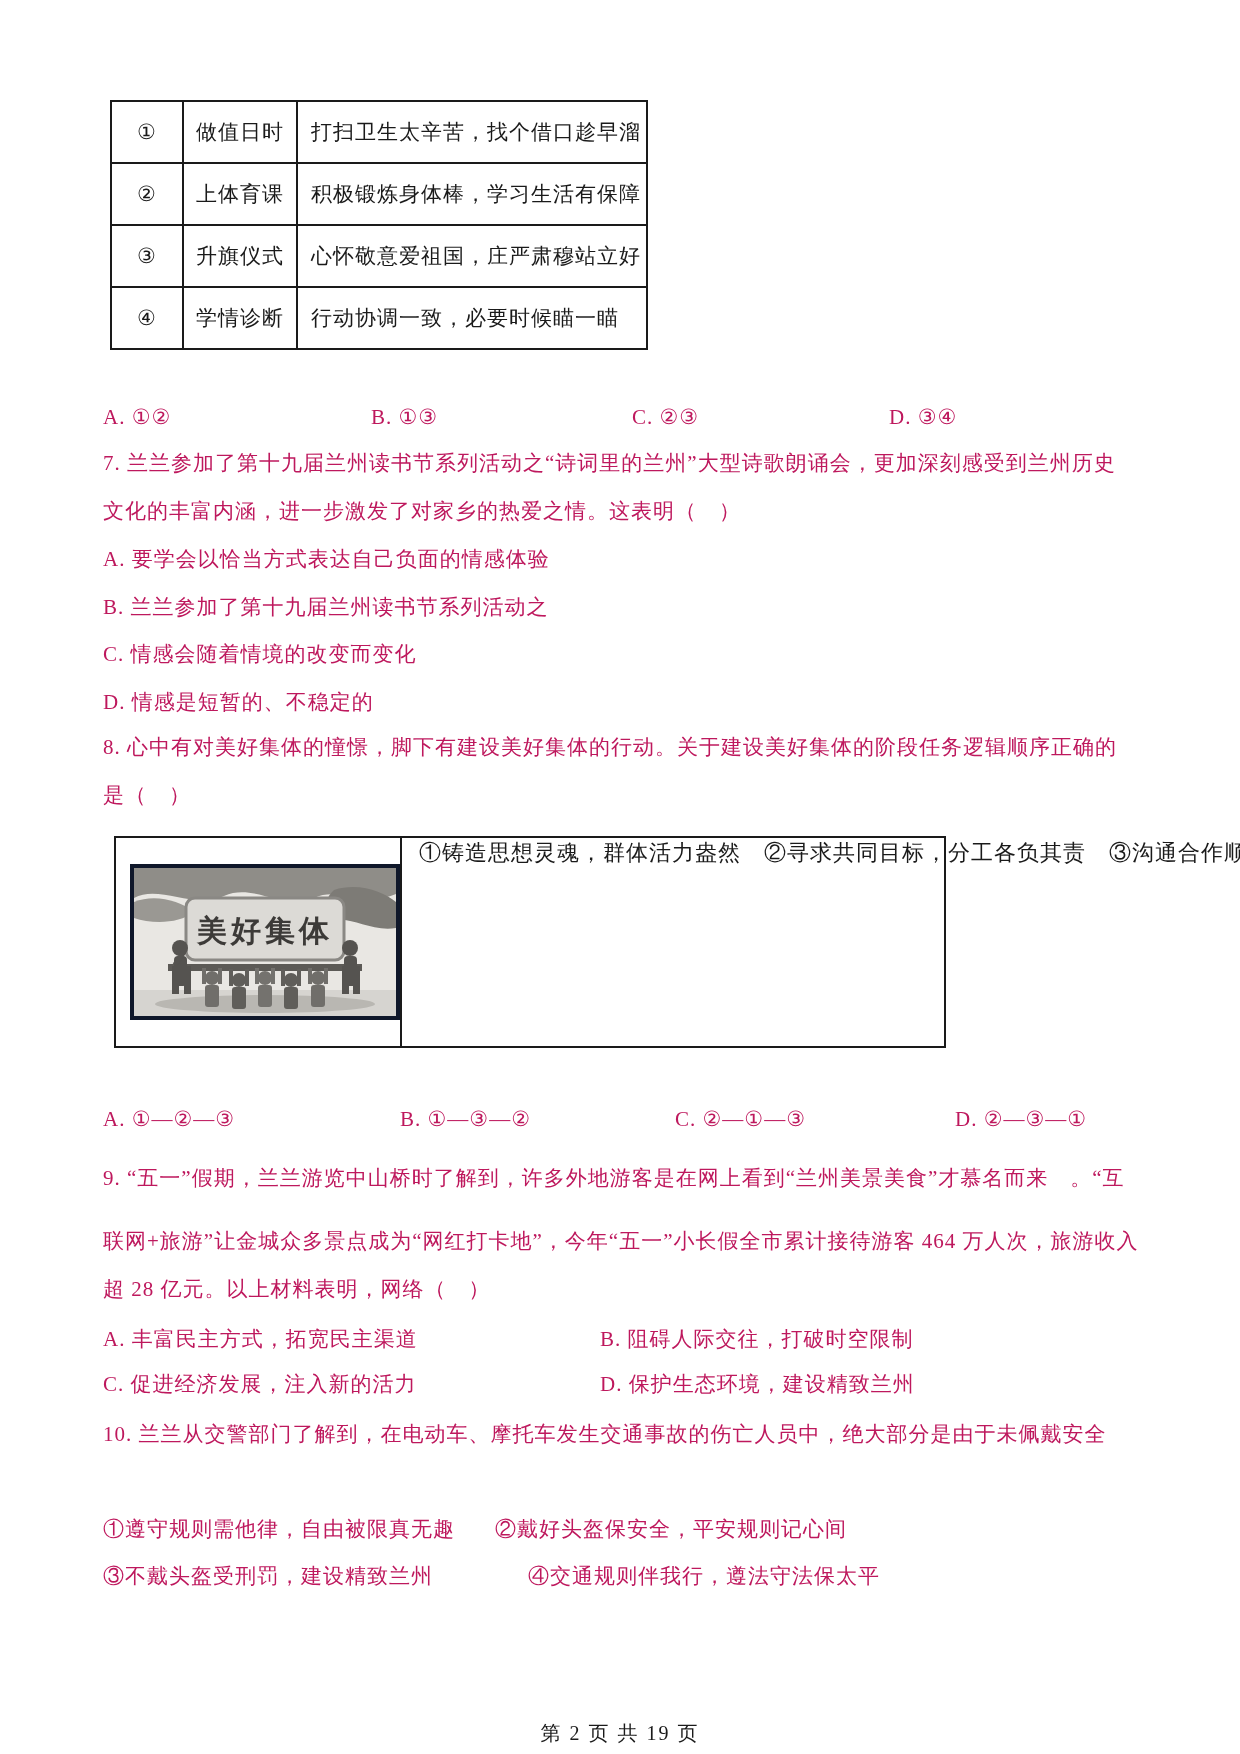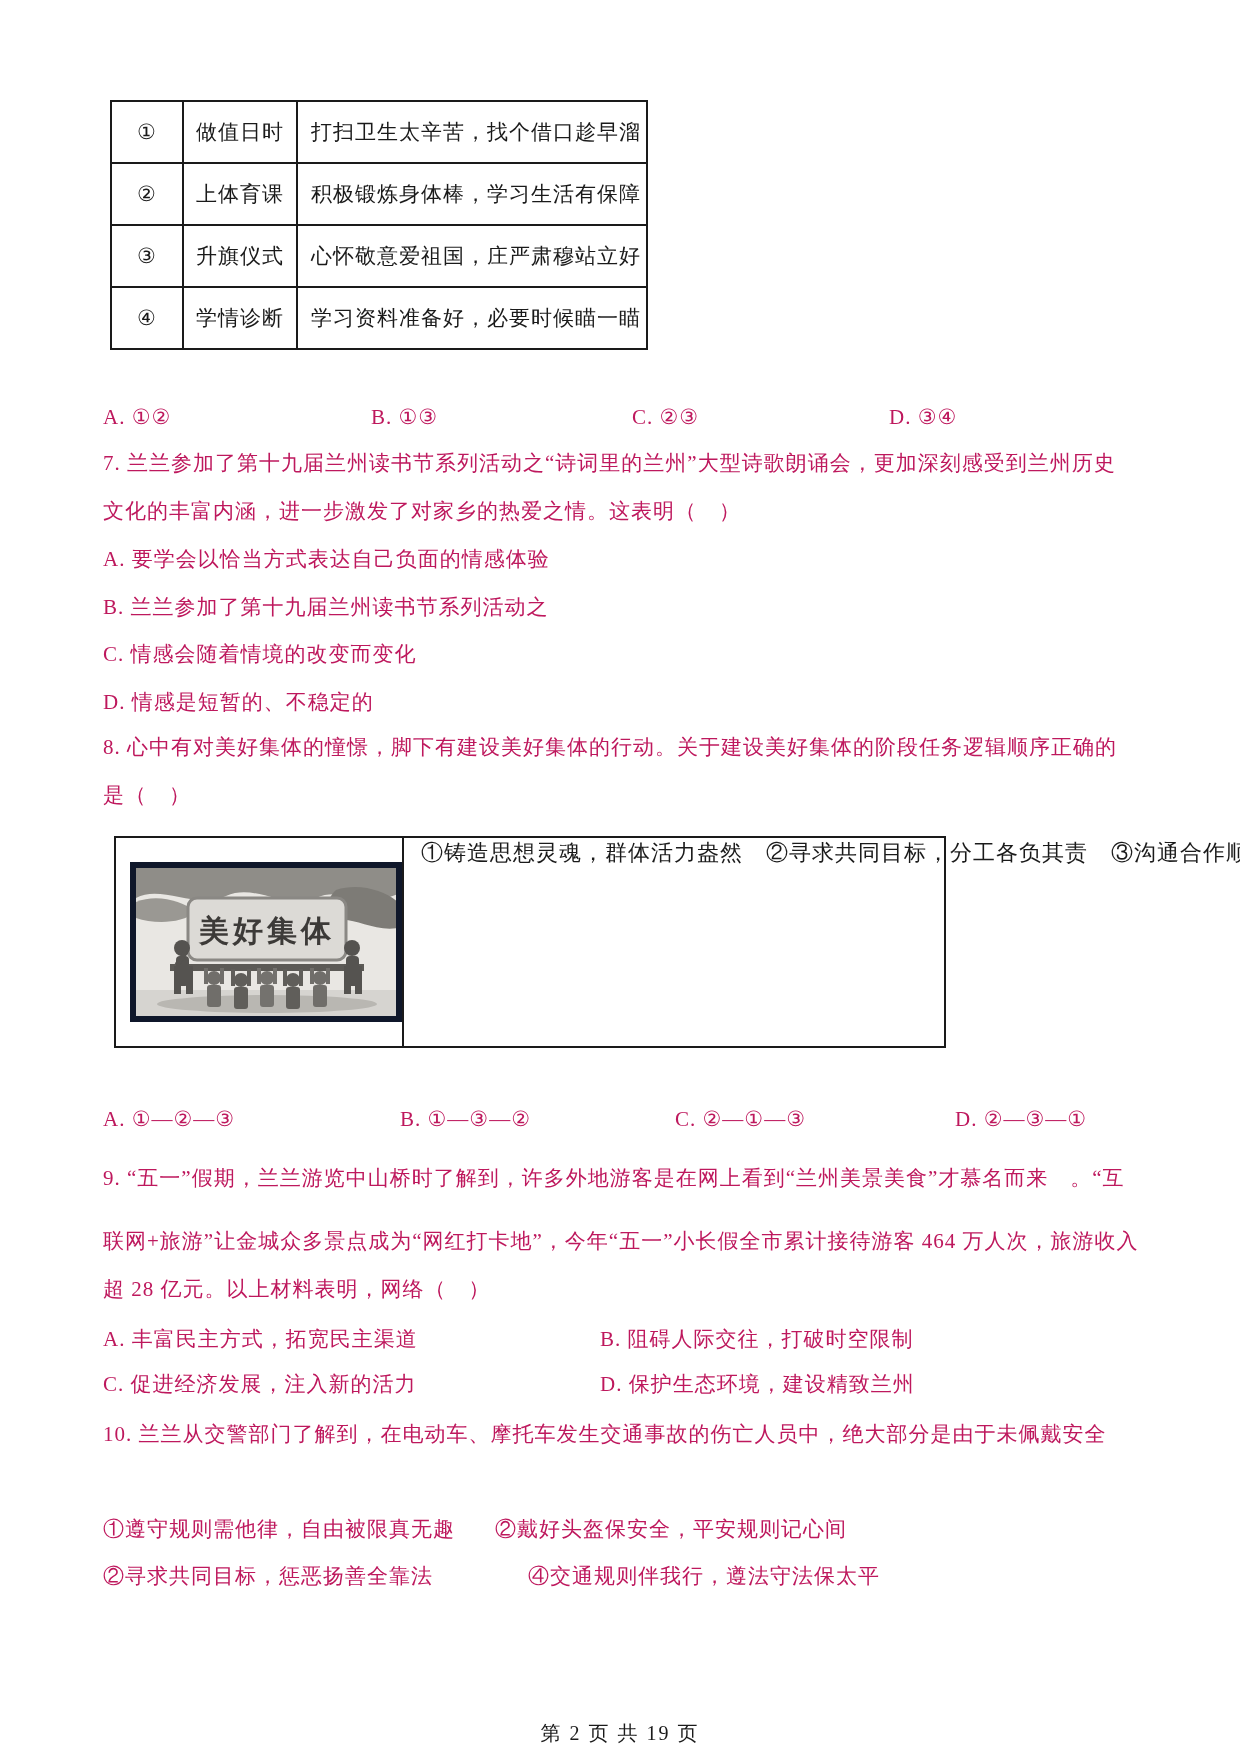--- a/index.html
+++ b/index.html
@@ -51,21 +51,21 @@
   }
   .t2-left{
     width:288px;
     border-right:2px solid #1a1a1a;
     display:flex; align-items:center; justify-content:flex-start;
     box-sizing:border-box;
     padding-left:14px;
   }
   .photo{
     width:262px; height:148px;
-    border:6px solid #0f172a;
+    border:4px solid #0f172a;
     background:#efeeec;
     overflow:hidden;
   }
   .t2-right{
     flex:1;
     display:flex; flex-direction:row; justify-content:flex-start;
     gap:23px;
     padding-left:17px;
     box-sizing:border-box;
   }
@@ -106,21 +106,21 @@
         <td class="desc">积极锻炼身体棒，学习生活有保障</td>
       </tr>
       <tr>
         <td>③</td>
         <td>升旗仪式</td>
         <td class="desc">心怀敬意爱祖国，庄严肃穆站立好</td>
       </tr>
       <tr>
         <td>④</td>
         <td>学情诊断</td>
-        <td class="desc">学习资料准备好，必要时候瞄一瞄</td>
+        <td class="desc">行动协调一致，必要时候瞄一瞄</td>
       </tr>
     </tbody>
   </table>
 
   <span class="line" style="left:103px; top:404px;">A. ①②</span>
   <span class="line" style="left:371px; top:404px;">B. ①③</span>
   <span class="line" style="left:632px; top:404px;">C. ②③</span>
   <span class="line" style="left:889px; top:404px;">D. ③④</span>
 
   <span class="line" style="left:103px; top:450px;">7. 兰兰参加了第十九届兰州读书节系列活动之“诗词里的兰州”大型诗歌朗诵会，更加深刻感受到兰州历史</span>
@@ -214,18 +214,18 @@
   <span class="line" style="left:103px; top:1228px;">联网+旅游”让金城众多景点成为“网红打卡地”，今年“五一”小长假全市累计接待游客 464 万人次，旅游收入</span>
   <span class="line" style="left:103px; top:1276px;">超 28 亿元。以上材料表明，网络（　）</span>
   <span class="line" style="left:103px; top:1326px;">A. 丰富民主方式，拓宽民主渠道</span>
   <span class="line" style="left:600px; top:1326px;">B. 阻碍人际交往，打破时空限制</span>
   <span class="line" style="left:103px; top:1371px;">C. 促进经济发展，注入新的活力</span>
   <span class="line" style="left:600px; top:1371px;">D. 保护生态环境，建设精致兰州</span>
 
   <span class="line" style="left:103px; top:1421px;">10. 兰兰从交警部门了解到，在电动车、摩托车发生交通事故的伤亡人员中，绝大部分是由于未佩戴安全</span>
   <span class="line" style="left:103px; top:1516px;">①遵守规则需他律，自由被限真无趣</span>
   <span class="line" style="left:495px; top:1516px;">②戴好头盔保安全，平安规则记心间</span>
-  <span class="line" style="left:103px; top:1563px;">②寻求共同目标，惩恶扬善全靠法</span>
+  <span class="line" style="left:103px; top:1563px;">③不戴头盔受刑罚，建设精致兰州</span>
   <span class="line" style="left:484px; top:1563px;margin-left:44px;">④交通规则伴我行，遵法守法保太平</span>
 
   <div class="footer">第 2 页 共 19 页</div>
 
 </div>
 
 </body></html>

